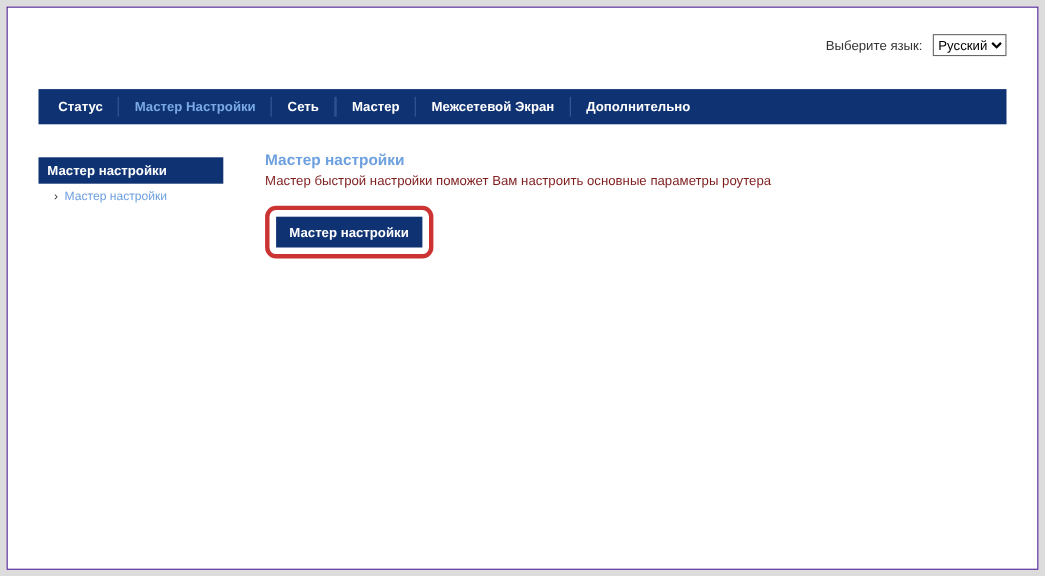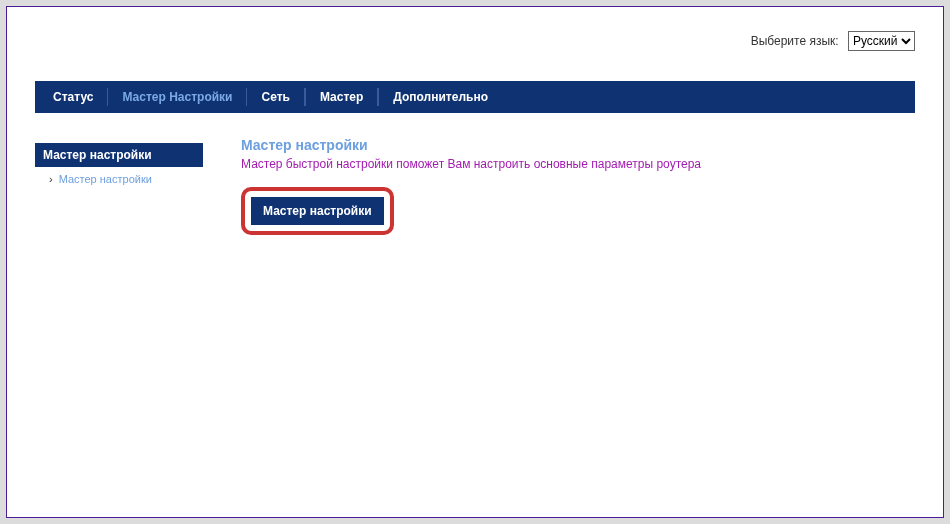--- a/index.html
+++ b/index.html
@@ -91,21 +91,21 @@
     padding-top: 0;
     margin-top: -6px;
   }
   .page-title {
     color: #6da0df;
     font-size: 14px;
     font-weight: bold;
     margin: 0 0 4px 0;
   }
   .page-desc {
-    color: #a21caf;
+    color: #7f1d1d;
     font-size: 12px;
     margin: 0 0 16px 0;
   }
   .highlight-wrap {
     display: inline-block;
     border: 4px solid #cc3333;
     border-radius: 10px;
     padding: 6px;
   }
   .wizard-btn {
@@ -133,20 +133,21 @@
   <div class="topnav">
     <div class="item">Статус</div>
     <div class="sep"></div>
     <div class="item active">Мастер Настройки</div>
     <div class="sep"></div>
     <div class="item">Сеть</div>
     <div class="sep"></div>
     <div class="sep"></div>
     <div class="item">Мастер</div>
     <div class="sep"></div>
+    <div class="item">Межсетевой Экран</div>
     <div class="sep"></div>
     <div class="item">Дополнительно</div>
   </div>
 
   <div class="body-row">
     <div class="sidebar">
       <div class="side-title">Мастер настройки</div>
       <div class="side-item">Мастер настройки</div>
     </div>
 

